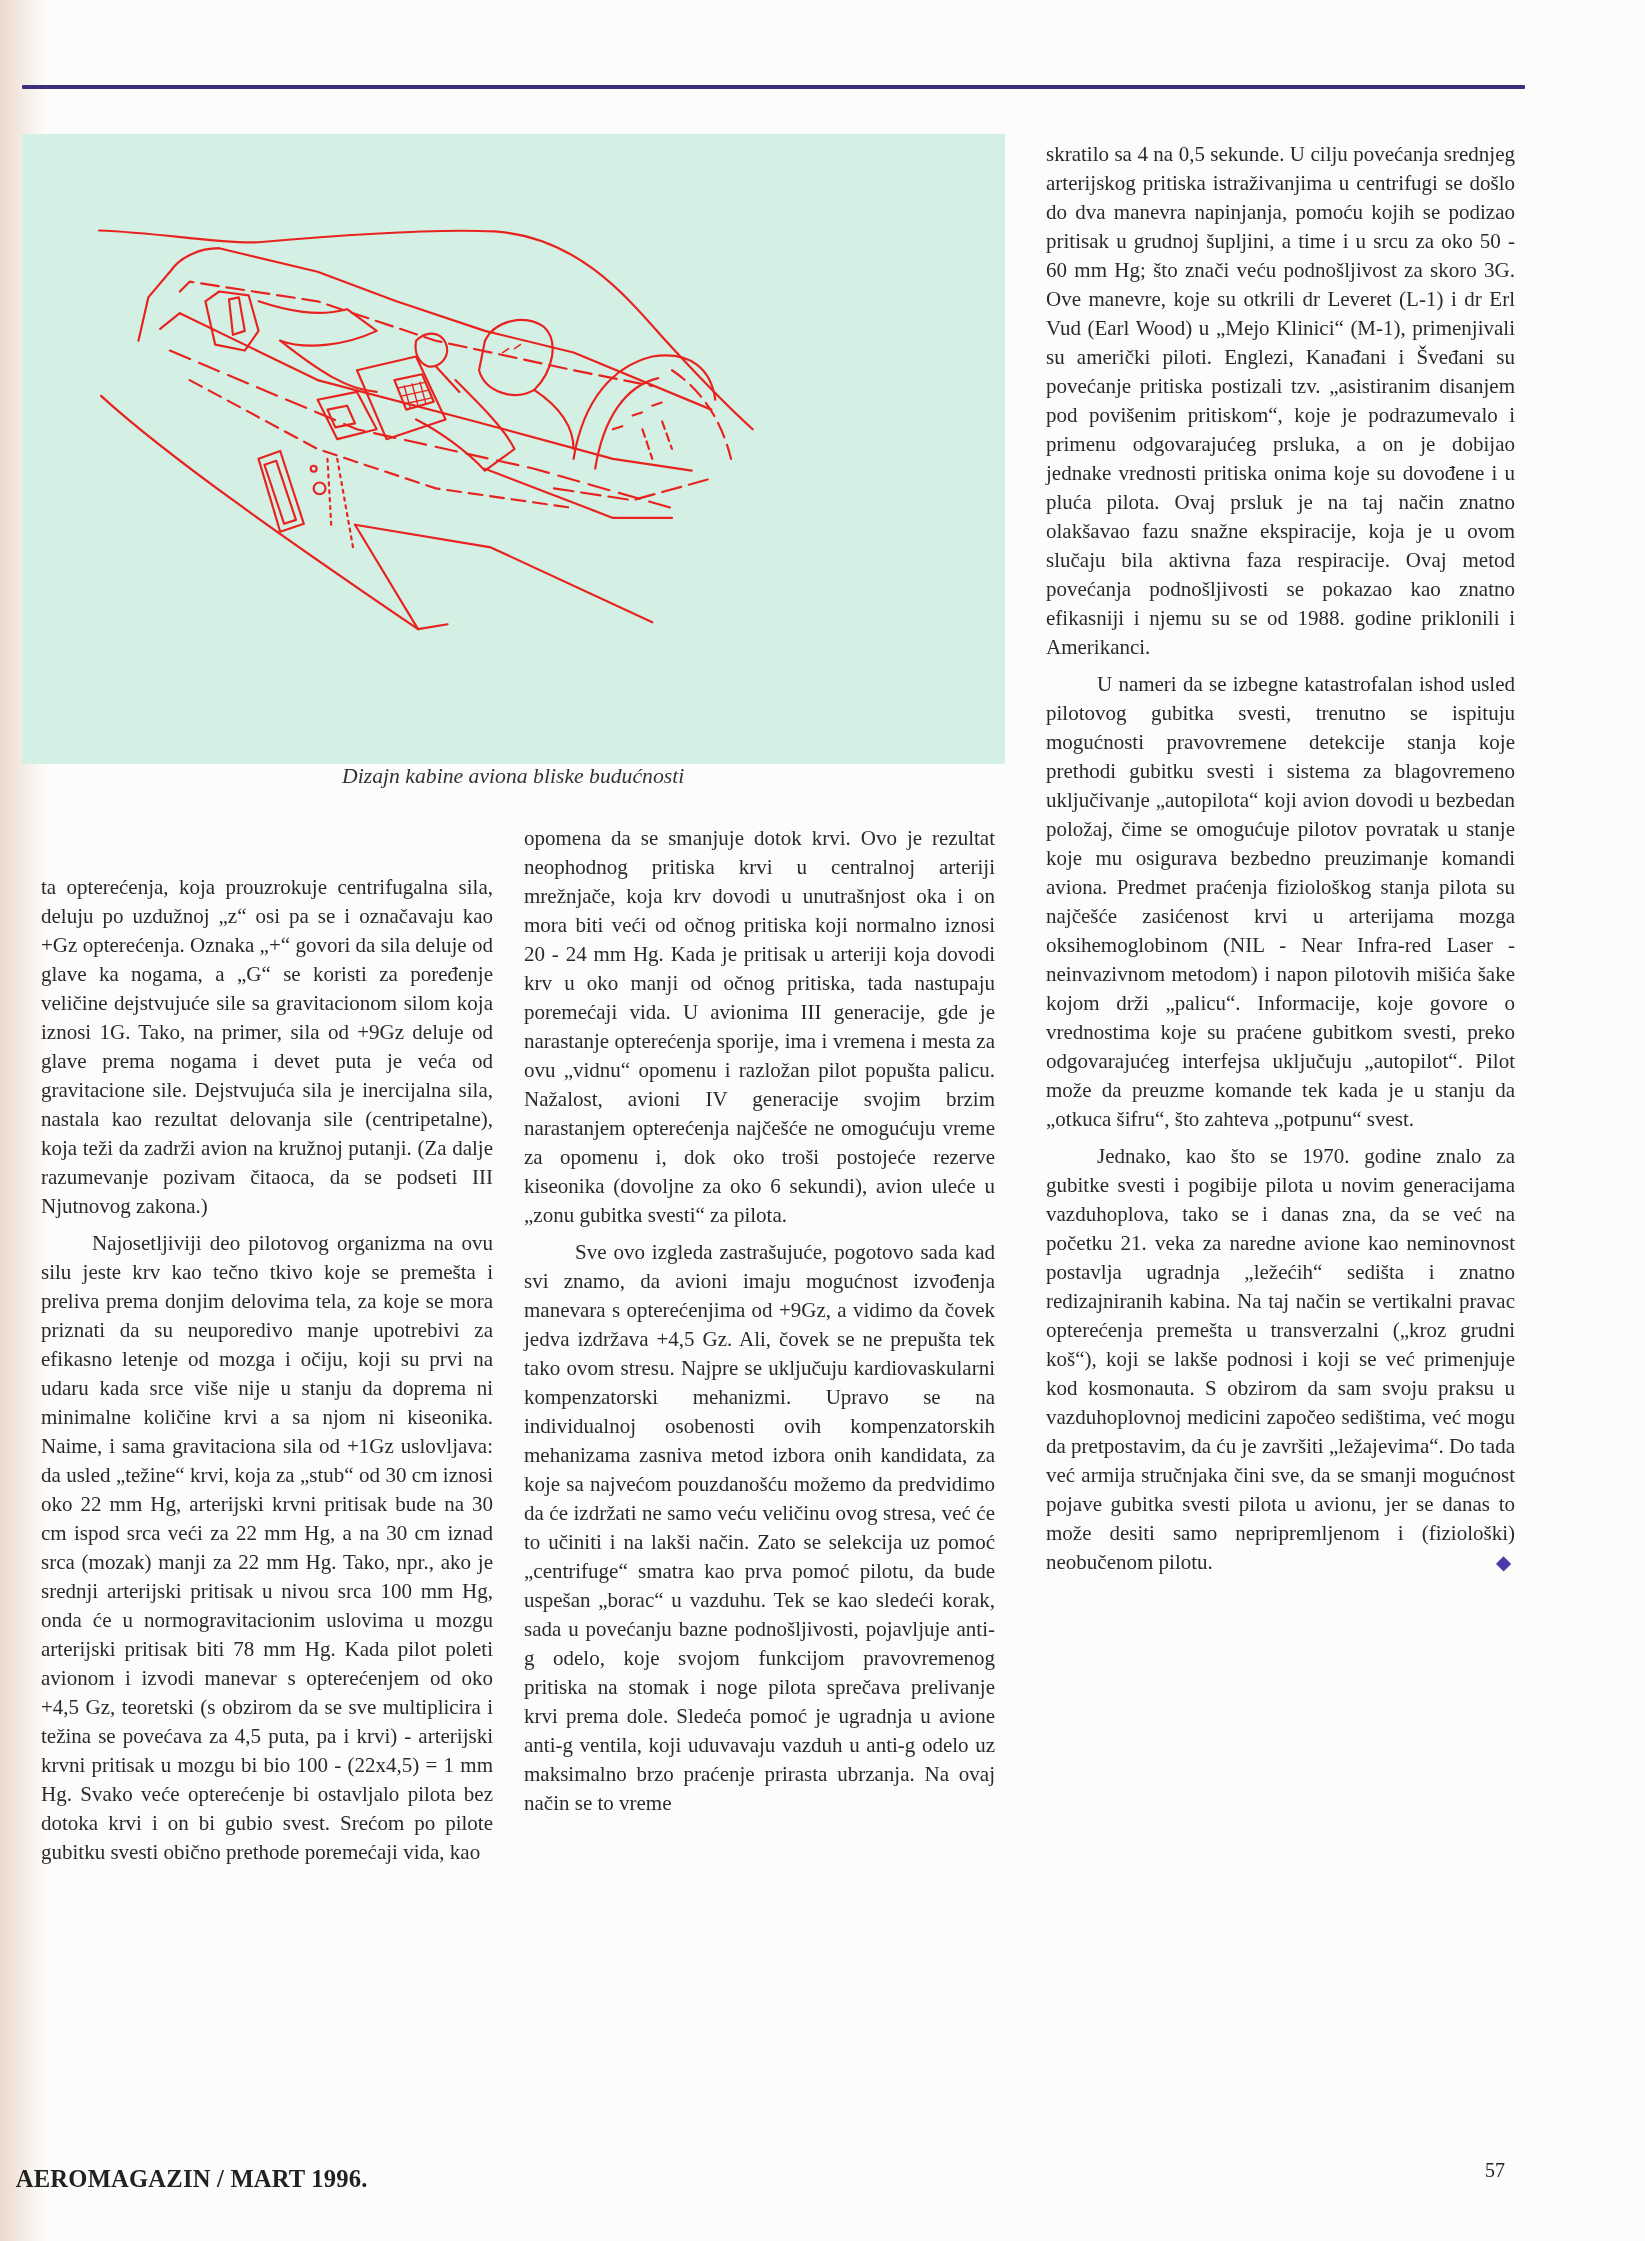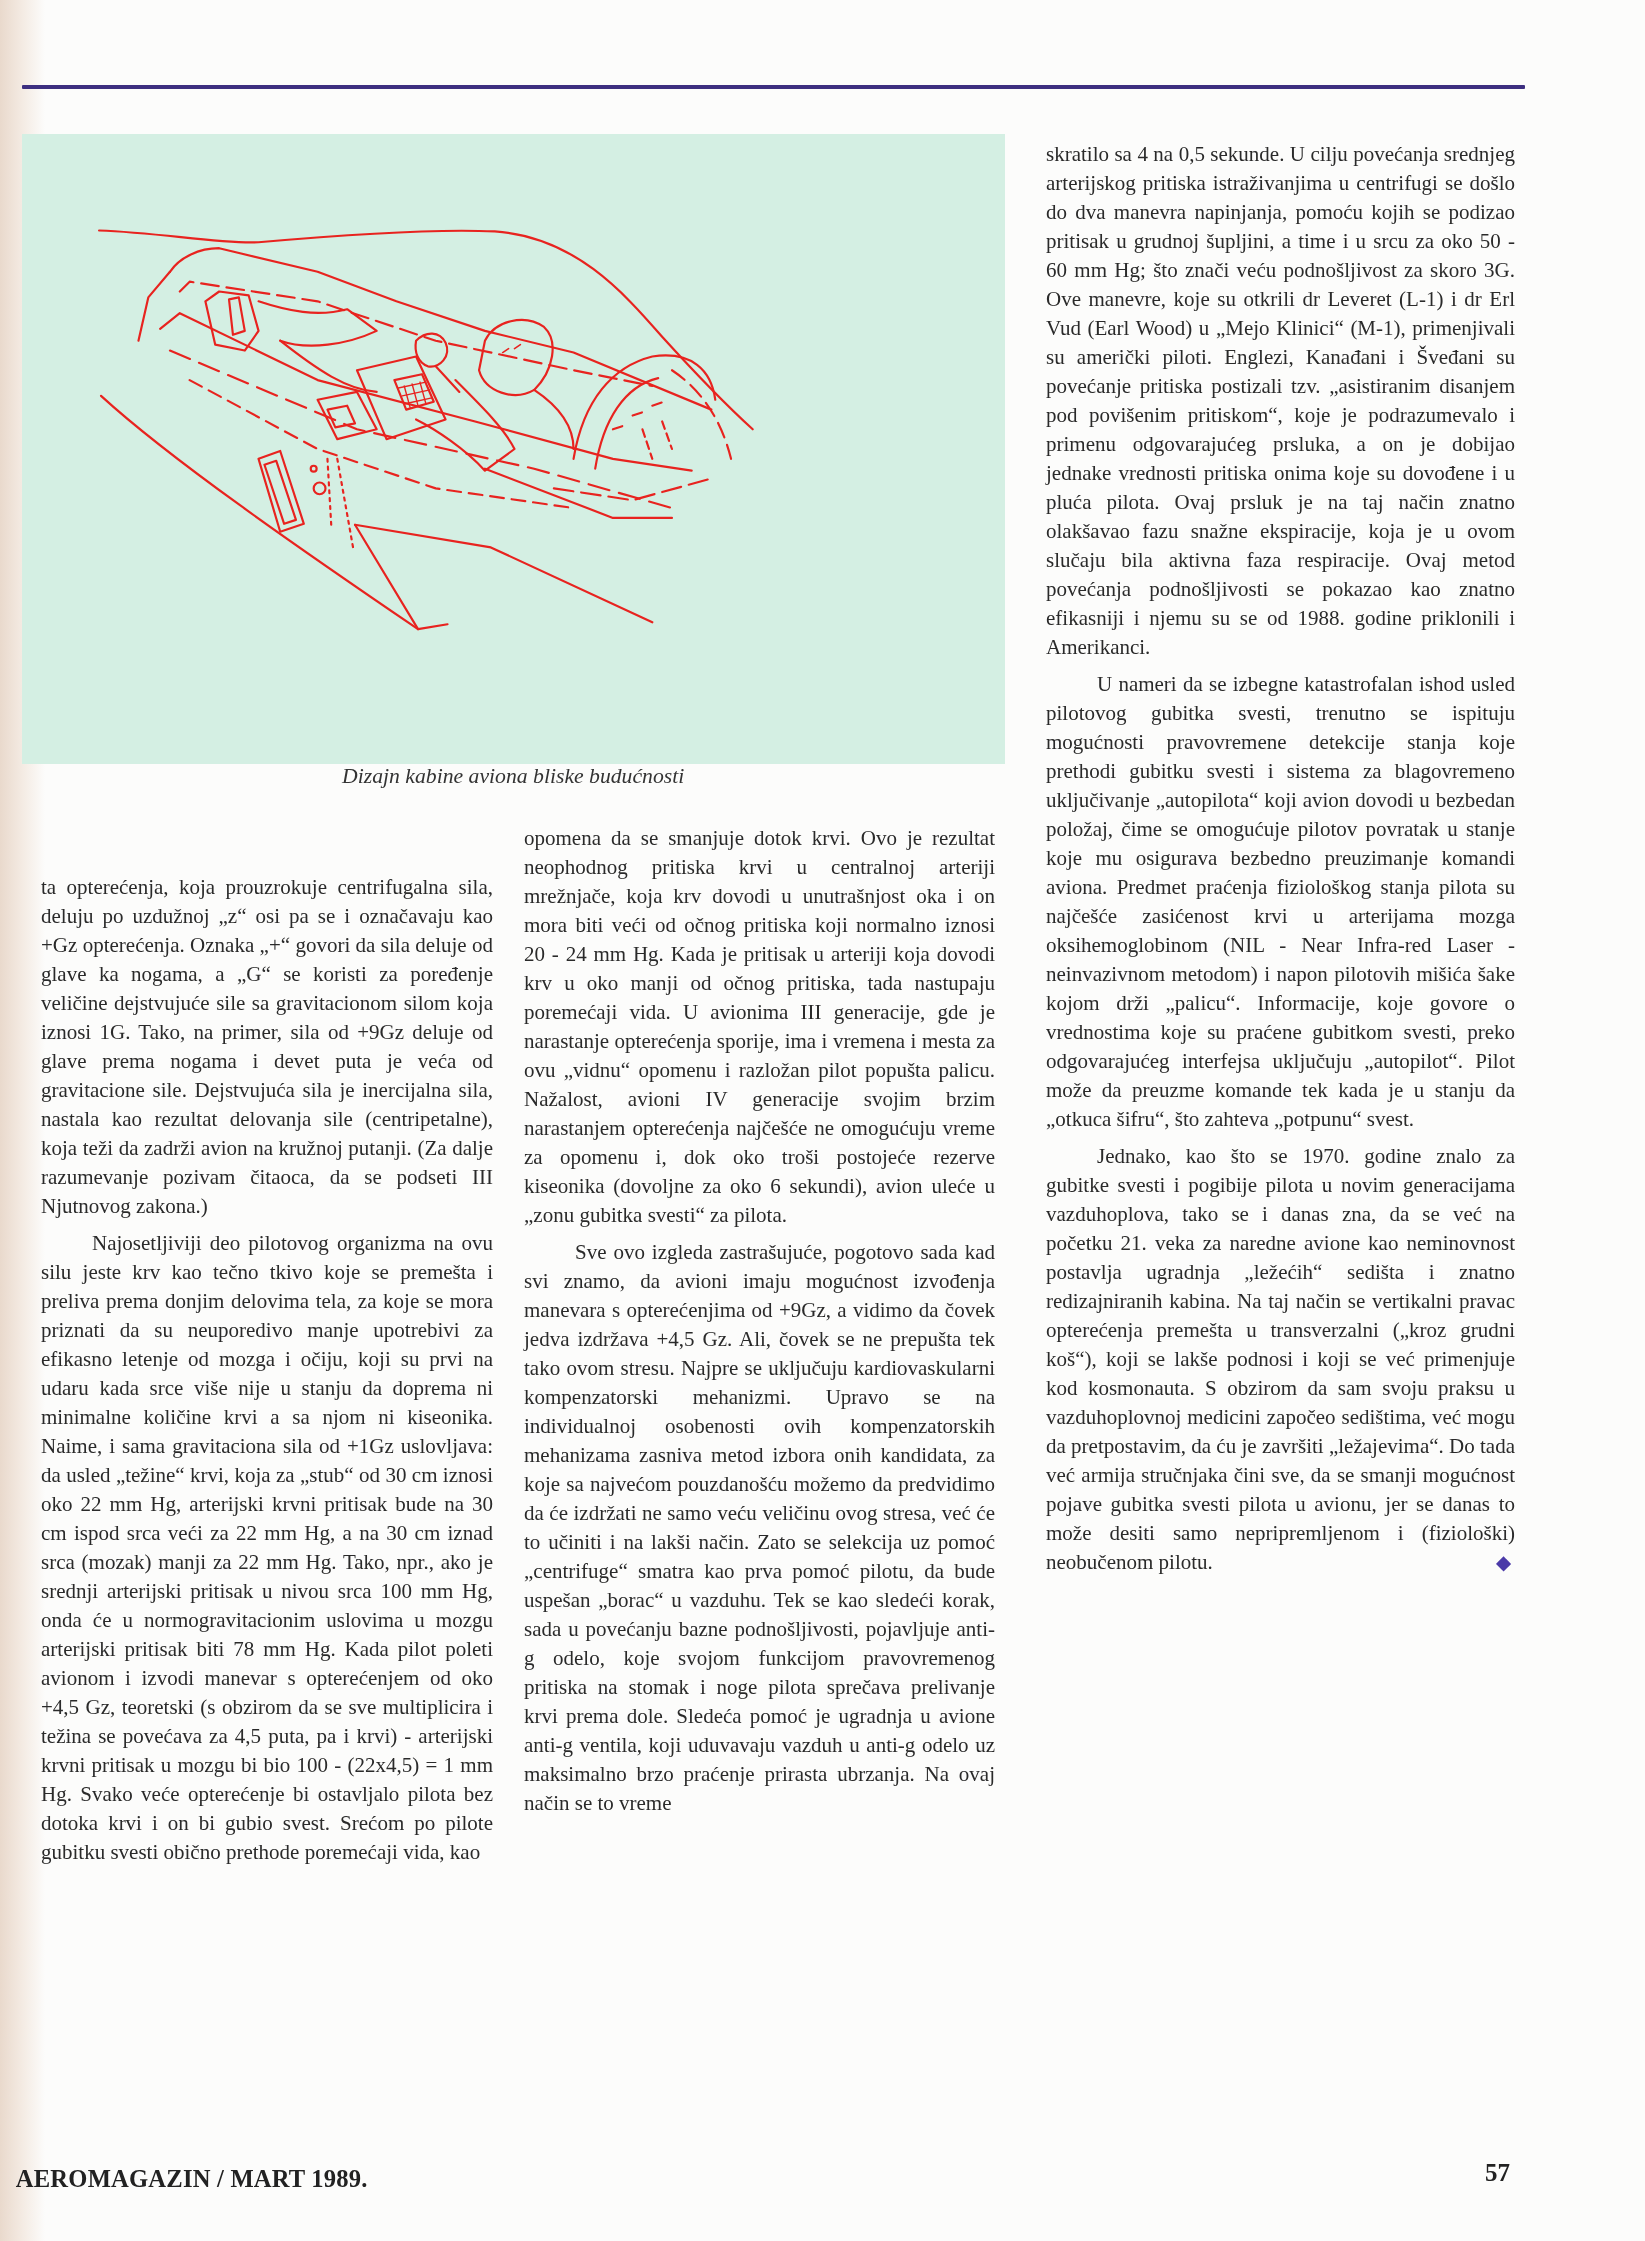--- a/index.html
+++ b/index.html
@@ -35,21 +35,21 @@
   .col-1 { left: 33px; top: 865px; width: 468px; }
   .col-2 { left: 516px; top: 816px; width: 487px; }
   .col-3 { left: 1038px; top: 132px; width: 485px; }
   .end-mark { color: #4b3aa8; font-size: 19.7px; float: right; margin-right: 3.9px; }
   .footer-left {
     position: absolute; left: 15.8px; top: 2165px;
     font-weight: bold; font-size: 24.6px; letter-spacing: 0.2px; color: #222;
   }
   .footer-right {
     position: absolute; left: 1485px; top: 2159px;
-    font-weight: bold; font-size: 25px; color: #222;
+    font-weight: normal; font-size: 20px; color: #222;
   }
 </style>
 </head>
 <body>
 
 <div class="left-shade"></div>
 <div class="top-rule"></div>
 
 <div class="figure">
   <svg width="983" height="630" viewBox="0 0 998 640" fill="none" stroke="#e8231f" stroke-width="2.2" stroke-linecap="round" stroke-linejoin="round">
@@ -120,15 +120,15 @@
   <p>opomena da se smanjuje dotok krvi. Ovo je rezultat neophodnog pritiska krvi u centralnoj arteriji mrežnjače, koja krv dovodi u unutrašnjost oka i on mora biti veći od očnog pritiska koji normalno iznosi 20 - 24 mm Hg. Kada je pritisak u arteriji koja dovodi krv u oko manji od očnog pritiska, tada nastupaju poremećaji vida. U avionima III generacije, gde je narastanje opterećenja sporije, ima i vremena i mesta za ovu „vidnu“ opomenu i razložan pilot popušta palicu. Nažalost, avioni IV generacije svojim brzim narastanjem opterećenja najčešće ne omogućuju vreme za opomenu i, dok oko troši postojeće rezerve kiseonika (dovoljne za oko 6 sekundi), avion uleće u „zonu gubitka svesti“ za pilota.</p>
   <p class="indent">Sve ovo izgleda zastrašujuće, pogotovo sada kad svi znamo, da avioni imaju mogućnost izvođenja manevara s opterećenjima od +9Gz, a vidimo da čovek jedva izdržava +4,5 Gz. Ali, čovek se ne prepušta tek tako ovom stresu. Najpre se uključuju kardiovaskularni kompenzatorski mehanizmi. Upravo se na individualnoj osobenosti ovih kompenzatorskih mehanizama zasniva metod izbora onih kandidata, za koje sa najvećom pouzdanošću možemo da predvidimo da će izdržati ne samo veću veličinu ovog stresa, već će to učiniti i na lakši način. Zato se selekcija uz pomoć „centrifuge“ smatra kao prva pomoć pilotu, da bude uspešan „borac“ u vazduhu. Tek se kao sledeći korak, sada u povećanju bazne podnošljivosti, pojavljuje anti-g odelo, koje svojom funkcijom pravovremenog pritiska na stomak i noge pilota sprečava prelivanje krvi prema dole. Sledeća pomoć je ugradnja u avione anti-g ventila, koji uduvavaju vazduh u anti-g odelo uz maksimalno brzo praćenje prirasta ubrzanja. Na ovaj način se to vreme</p>
 </div>
 
 <div class="col col-3">
   <p>skratilo sa 4 na 0,5 sekunde. U cilju povećanja srednjeg arterijskog pritiska istraživanjima u centrifugi se došlo do dva manevra napinjanja, pomoću kojih se podizao pritisak u grudnoj šupljini, a time i u srcu za oko 50 - 60 mm Hg; što znači veću podnošljivost za skoro 3G. Ove manevre, koje su otkrili dr Leveret (L-1) i dr Erl Vud (Earl Wood) u „Mejo Klinici“ (M-1), primenjivali su američki piloti. Englezi, Kanađani i Šveđani su povećanje pritiska postizali tzv. „asistiranim disanjem pod povišenim pritiskom“, koje je podrazumevalo i primenu odgovarajućeg prsluka, a on je dobijao jednake vrednosti pritiska onima koje su dovođene i u pluća pilota. Ovaj prsluk je na taj način znatno olakšavao fazu snažne ekspiracije, koja je u ovom slučaju bila aktivna faza respiracije. Ovaj metod povećanja podnošljivosti se pokazao kao znatno efikasniji i njemu su se od 1988. godine priklonili i Amerikanci.</p>
   <p class="indent">U nameri da se izbegne katastrofalan ishod usled pilotovog gubitka svesti, trenutno se ispituju mogućnosti pravovremene detekcije stanja koje prethodi gubitku svesti i sistema za blagovremeno uključivanje „autopilota“ koji avion dovodi u bezbedan položaj, čime se omogućuje pilotov povratak u stanje koje mu osigurava bezbedno preuzimanje komandi aviona. Predmet praćenja fiziološkog stanja pilota su najčešće zasićenost krvi u arterijama mozga oksihemoglobinom (NIL - Near Infra-red Laser - neinvazivnom metodom) i napon pilotovih mišića šake kojom drži „palicu“. Informacije, koje govore o vrednostima koje su praćene gubitkom svesti, preko odgovarajućeg interfejsa uključuju „autopilot“. Pilot može da preuzme komande tek kada je u stanju da „otkuca šifru“, što zahteva „potpunu“ svest.</p>
   <p class="indent"><span>Jednako, kao što se 1970. godine znalo za gubitke svesti i pogibije pilota u novim generacijama vazduhoplova, tako se i danas zna, da se već na početku 21. veka za naredne avione kao neminovnost postavlja ugradnja „ležećih“ sedišta i znatno redizajniranih kabina. Na taj način se vertikalni pravac opterećenja premešta u transverzalni („kroz grudni koš“), koji se lakše podnosi i koji se već primenjuje kod kosmonauta. S obzirom da sam svoju praksu u vazduhoplovnoj medicini započeo sedištima, već mogu da pretpostavim, da ću je završiti „ležajevima“. Do tada već armija stručnjaka čini sve, da se smanji mogućnost pojave gubitka svesti pilota u avionu, jer se danas to može desiti samo nepripremljenom i (fiziološki) neobučenom pilotu.</span> <span class="end-mark">◆</span></p>
 </div>
 
-<div class="footer-left">AEROMAGAZIN / MART 1989.</div>
+<div class="footer-left">AEROMAGAZIN / MART 1996.</div>
 <div class="footer-right">57</div>
 
 
 </body></html>

